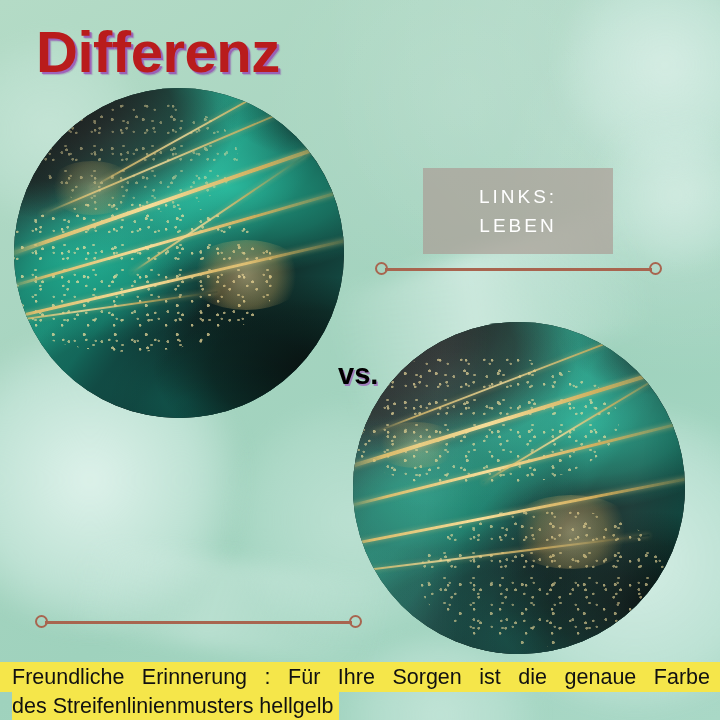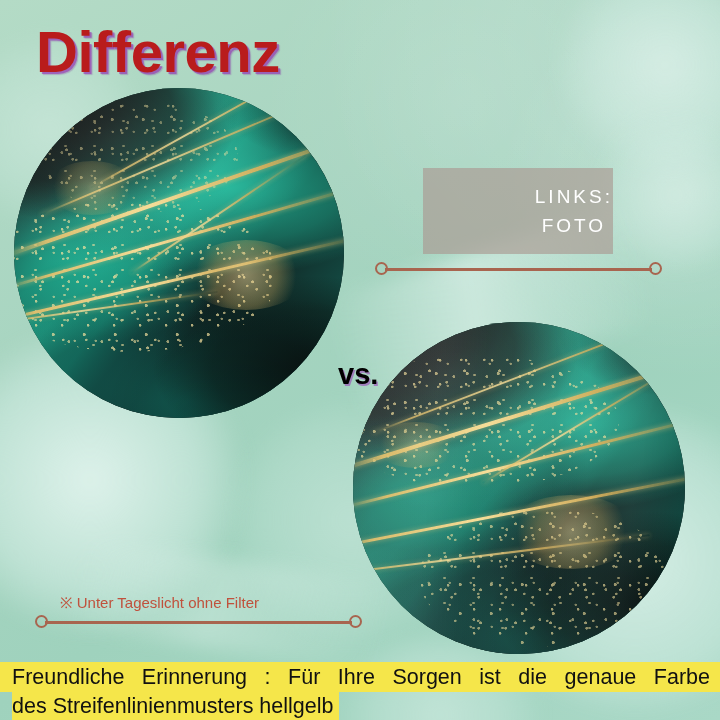--- a/index.html
+++ b/index.html
@@ -157,21 +157,21 @@
     background: rgba(170,154,146,0.66);
     color: #ffffff;
     display: flex;
     align-items: center;
     justify-content: center;
     text-align: center;
     letter-spacing: 3px;
     font-size: 19px;
     line-height: 1.55;
   }
-  #box-links  { left: 423px; top: 168px; width: 190px; height: 86px; justify-content: flex-end; }
+  #box-links  { left: 423px; top: 168px; width: 190px; height: 86px; }
   #box-rechts { left: 90px;  top: 481px; width: 188px; height: 104px; font-size: 18px; }
 
   
   .divider { position: absolute; height: 14px; }
   .divider .bar {
     position: absolute;
     left: 10px; right: 10px; top: 6px;
     height: 2.5px;
     background: #a8654f;
   }
@@ -282,32 +282,31 @@
     <div class="speck" style="left:6%;top:30%;width:86px;height:46px;opacity:.3;"></div>
   </div>
 
   <div class="headline">Differenz</div>
 
   <div class="vs-mark">vs.</div>
 
   <div class="caption-box" id="box-links">
     <div>
       <span>LINKS:</span><br>
-      <span>FOTO</span>
+      <span>LEBEN</span>
     </div>
   </div>
 
   <div class="divider" id="divider-top">
     <span class="ring left"></span>
     <span class="bar"></span>
     <span class="ring right"></span>
   </div>
 
 
-  <div class="daylight-note">※ Unter Tageslicht ohne Filter</div>
 
   <div class="divider" id="divider-bottom">
     <span class="ring left"></span>
     <span class="bar"></span>
     <span class="ring right"></span>
   </div>
 
   <div class="banner">
     <div class="banner-line banner-l2">des Streifenlinienmusters hellgelb</div>
     <div class="banner-line banner-l1">Freundliche Erinnerung : Für Ihre Sorgen ist die genaue Farbe</div>

